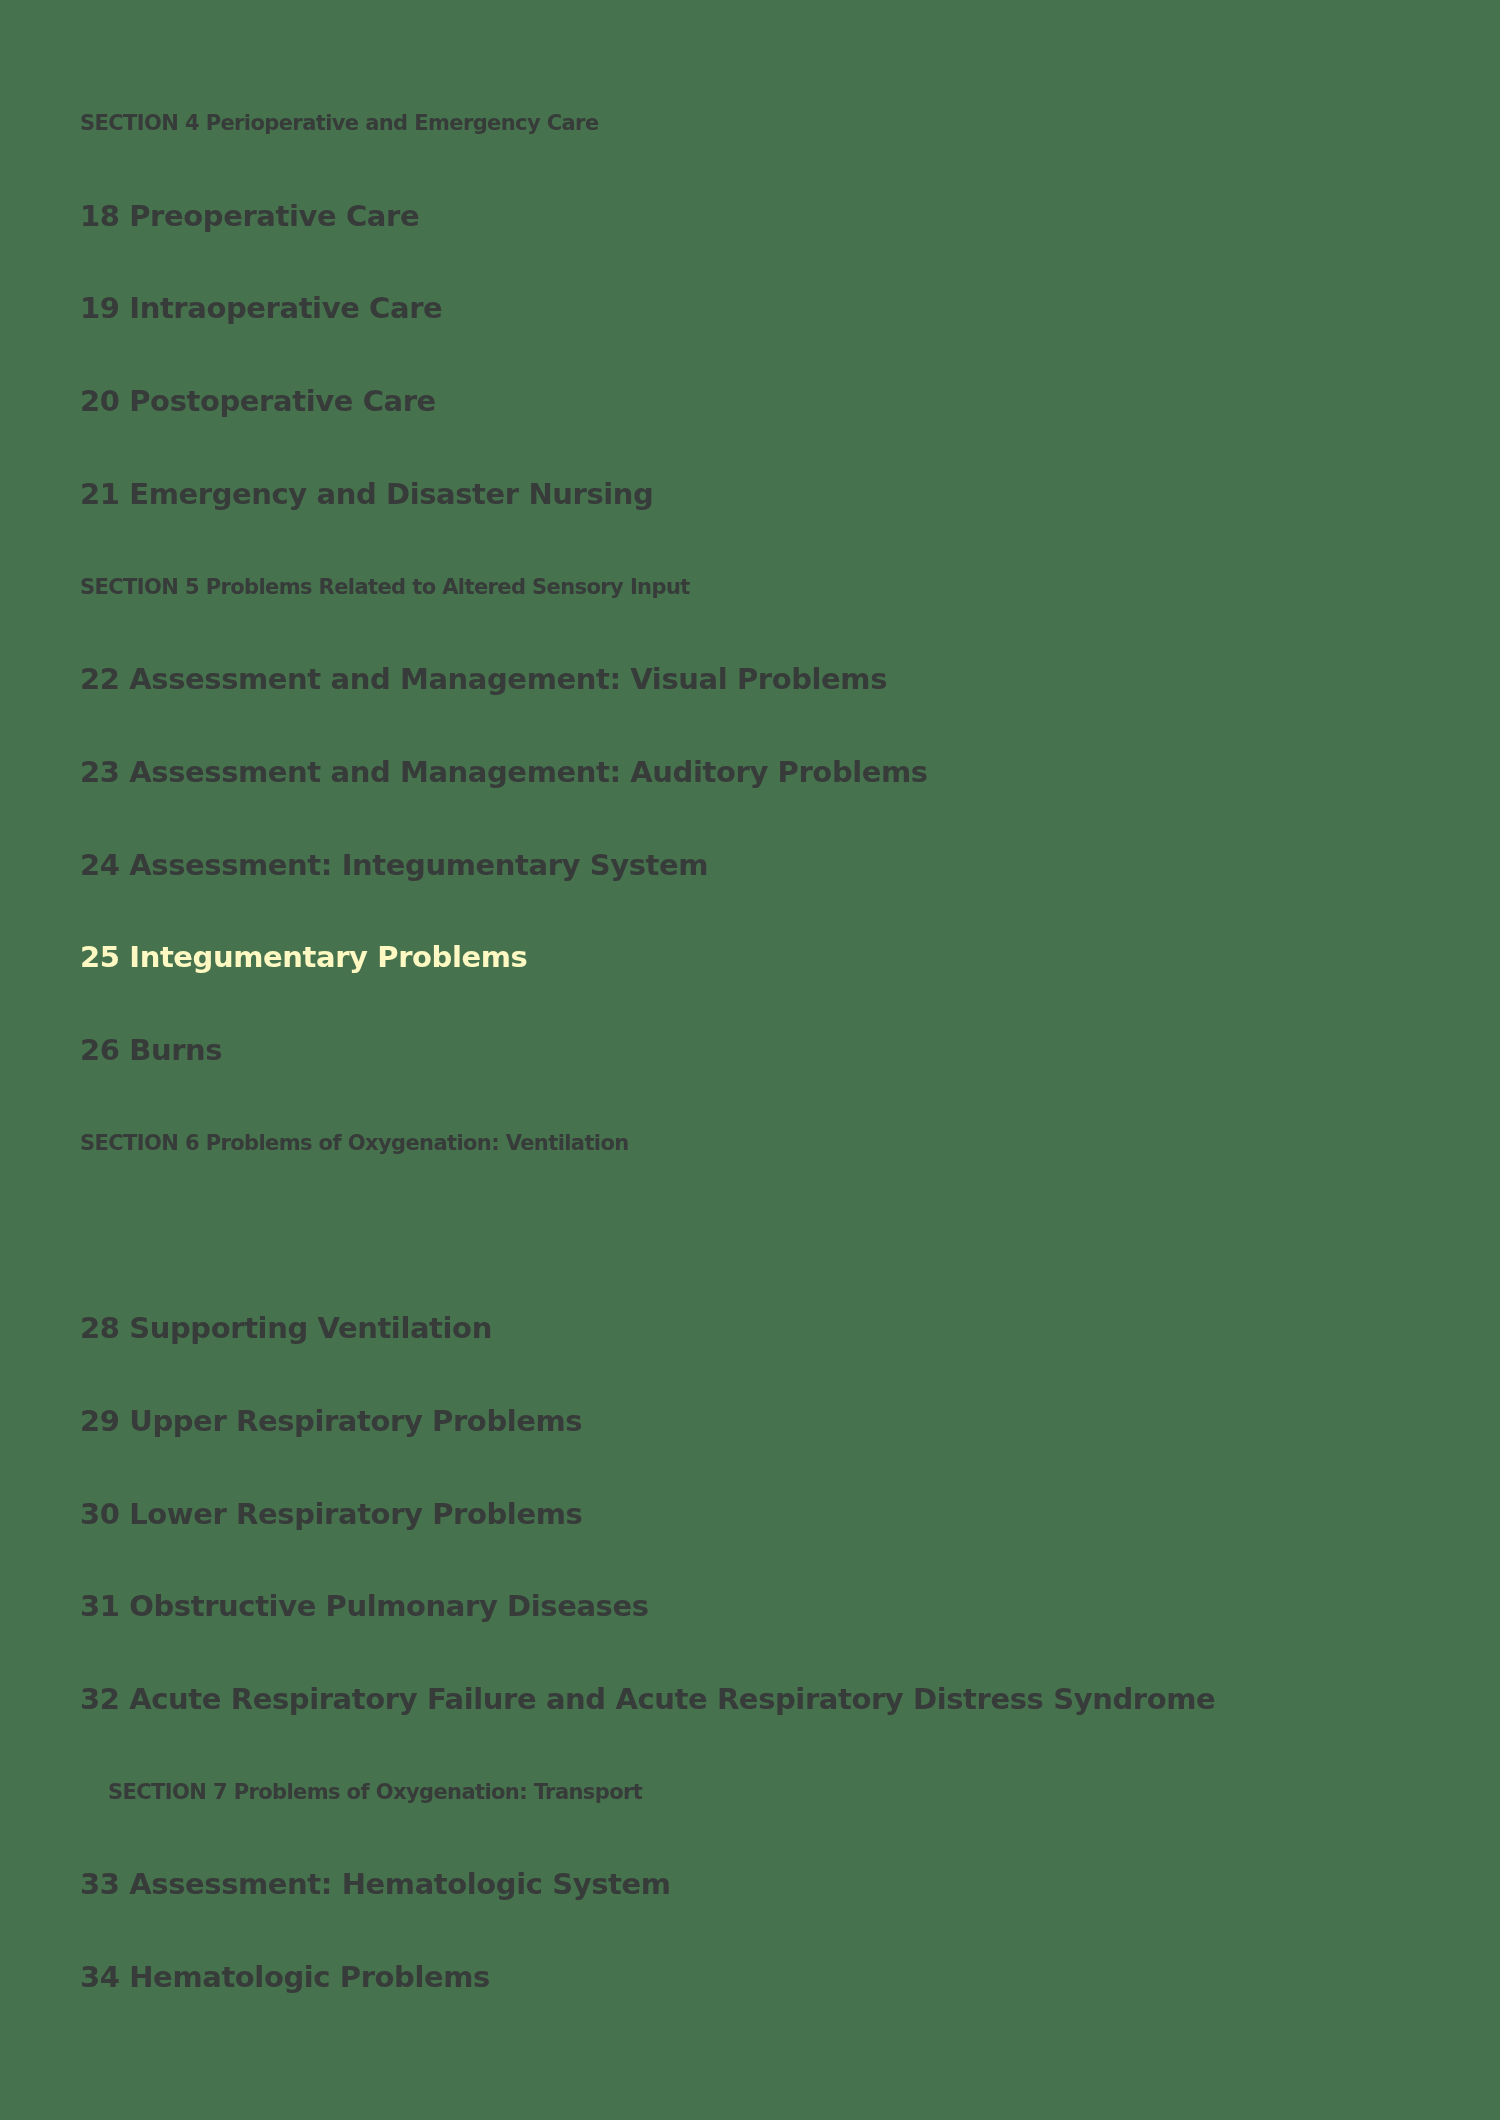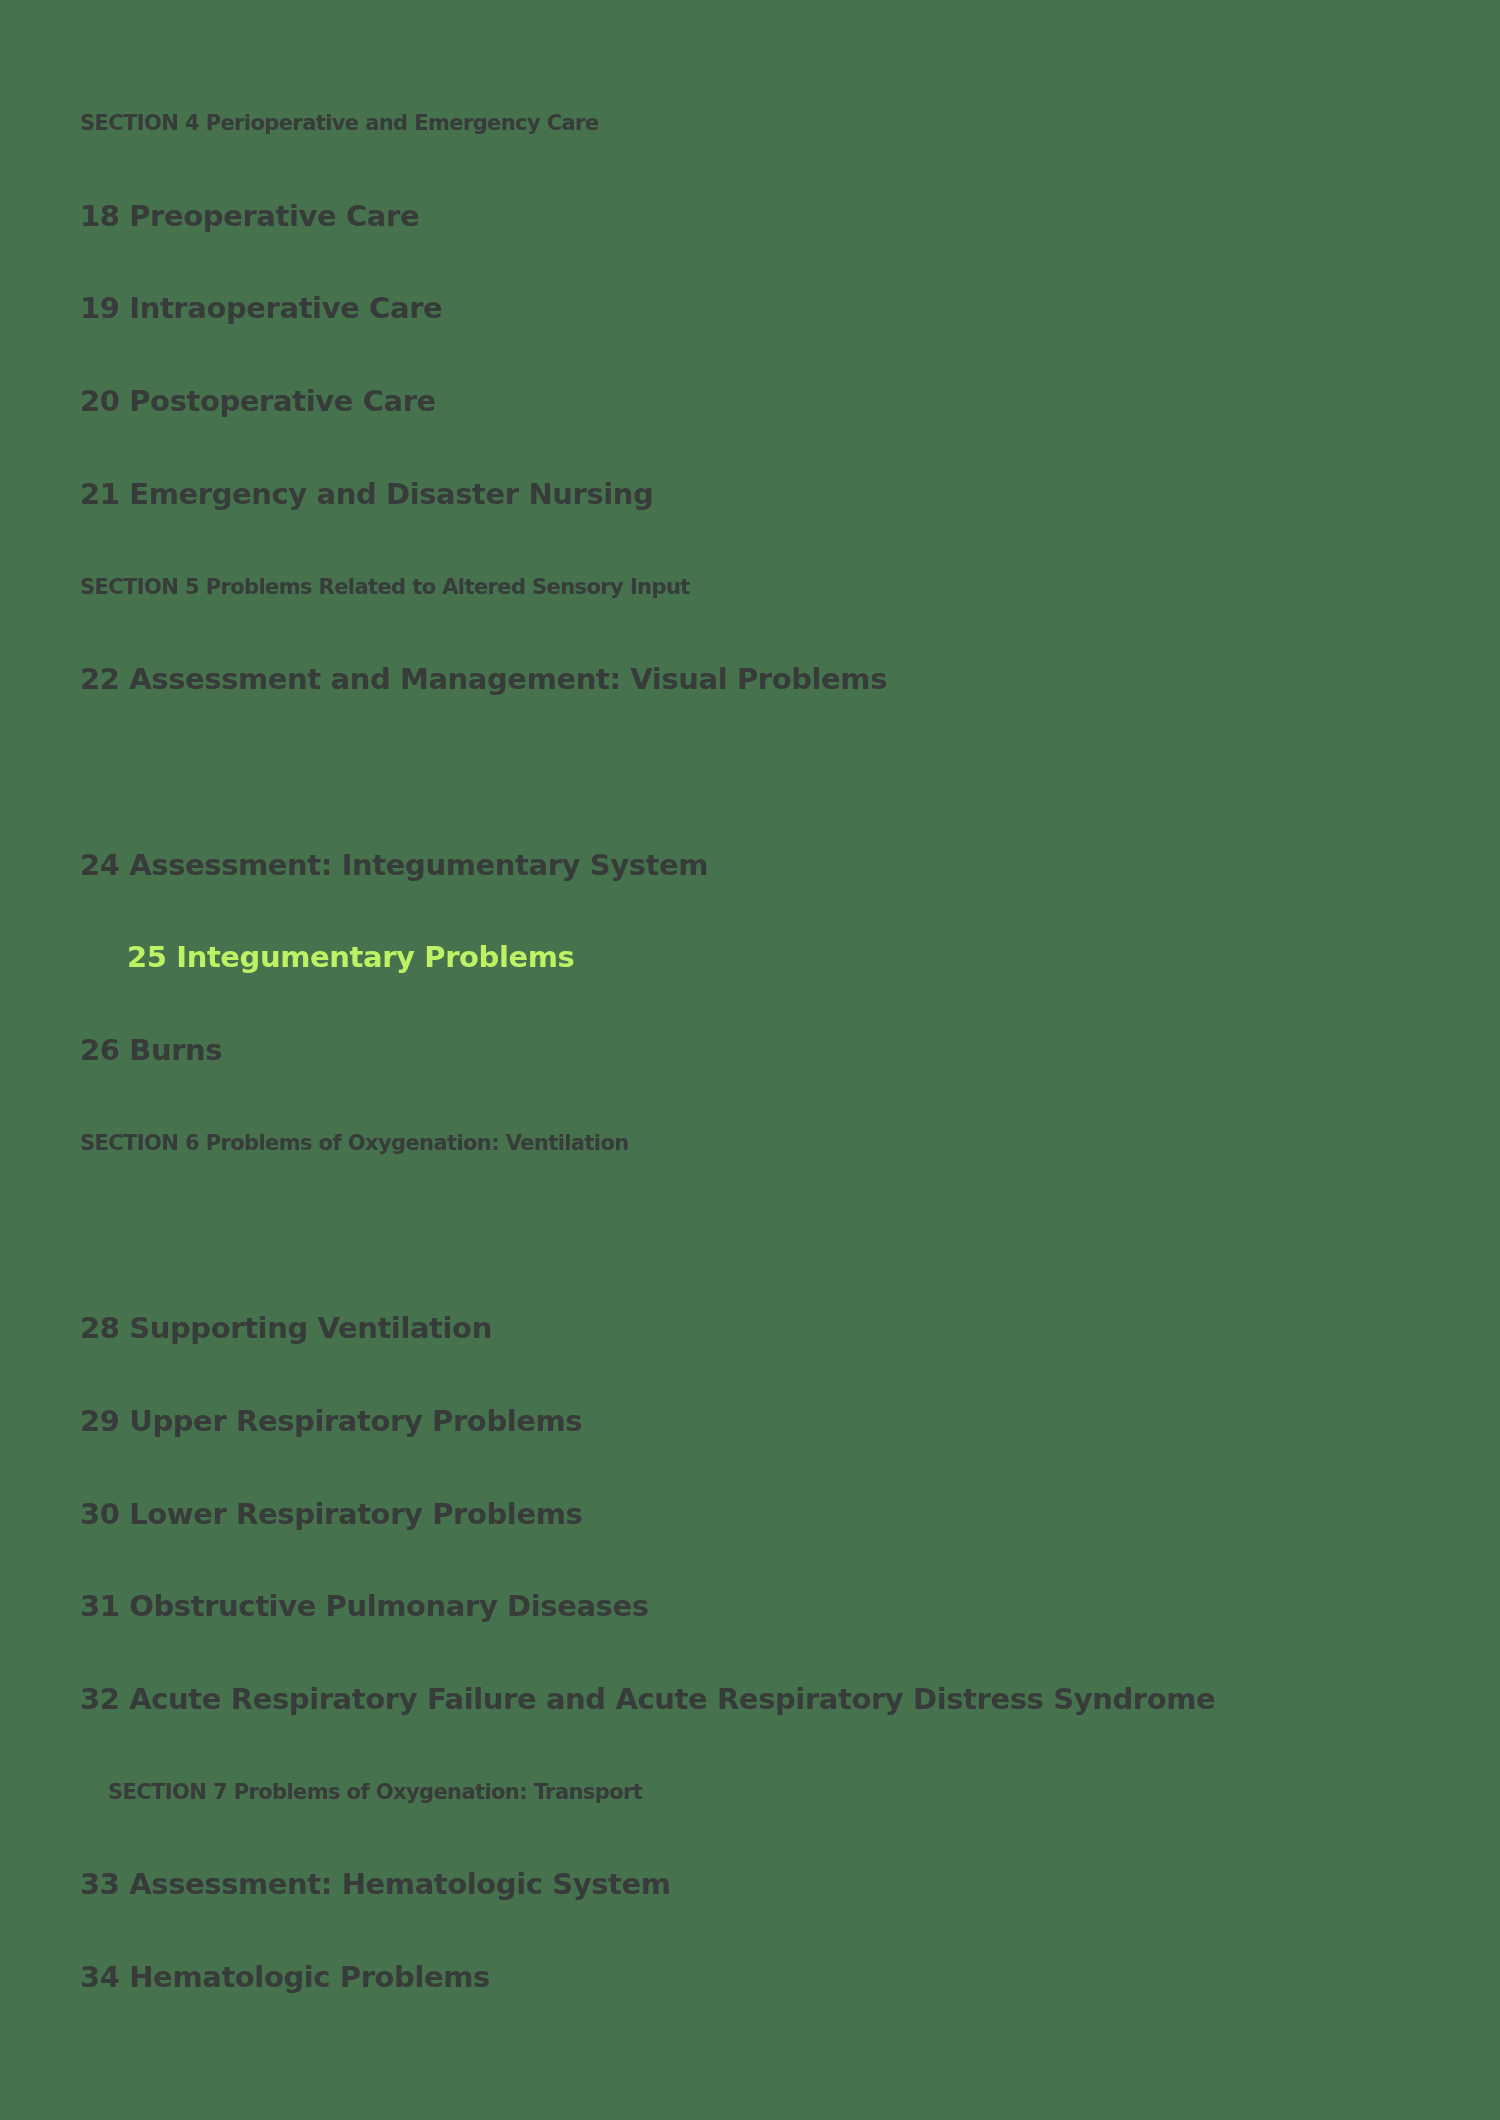--- a/index.html
+++ b/index.html
@@ -42,22 +42,23 @@
 <body style="background: rgb(71, 114, 78);">
 
 <main id="toc-page">
     <div class="toc-row section" style="top: 103px; color: rgb(55, 59, 57);">SECTION 4 Perioperative and Emergency Care</div>
     <div class="toc-row chapter" style="top: 195.7px; color: rgb(55, 59, 57);">18 Preoperative Care</div>
     <div class="toc-row chapter" style="top: 288.4px; color: rgb(55, 59, 57);">19 Intraoperative Care</div>
     <div class="toc-row chapter" style="top: 381.1px; color: rgb(55, 59, 57);">20 Postoperative Care</div>
     <div class="toc-row chapter" style="top: 473.8px; color: rgb(55, 59, 57);">21 Emergency and Disaster Nursing</div>
     <div class="toc-row section" style="top: 566.5px; color: rgb(55, 59, 57);">SECTION 5 Problems Related to Altered Sensory Input</div>
     <div class="toc-row chapter" style="top: 659.2px; color: rgb(55, 59, 57);">22 Assessment and Management: Visual Problems</div>
+    <div class="toc-row chapter" style="top: 751.9px; color: rgb(55, 59, 57);">23 Assessment and Management: Auditory Problems</div>
     <div class="toc-row chapter" style="top: 844.6px; color: rgb(55, 59, 57);">24 Assessment: Integumentary System</div>
-    <div class="toc-row chapter" style="top: 937.3px; color: #bef264; margin-left: 47px;">25 Integumentary Problems</div>
+    <div class="toc-row chapter" style="top: 937.3px; color: #fef9c3;">25 Integumentary Problems</div>
     <div class="toc-row chapter" style="top: 1030px; color: rgb(55, 59, 57);">26 Burns</div>
     <div class="toc-row section" style="top: 1122.7px; color: rgb(55, 59, 57);">SECTION 6 Problems of Oxygenation: Ventilation</div>
     <div class="toc-row chapter" style="top: 1308.1px; color: rgb(55, 59, 57);">28 Supporting Ventilation</div>
     <div class="toc-row chapter" style="top: 1400.8px; color: rgb(55, 59, 57);">29 Upper Respiratory Problems</div>
     <div class="toc-row chapter" style="top: 1493.5px; color: rgb(55, 59, 57);">30 Lower Respiratory Problems</div>
     <div class="toc-row chapter" style="top: 1586.2px; color: rgb(55, 59, 57);">31 Obstructive Pulmonary Diseases</div>
     <div class="toc-row chapter" style="top: 1678.9px; color: rgb(55, 59, 57);">32 Acute Respiratory Failure and Acute Respiratory Distress Syndrome</div>
     <div class="toc-row section" style="top: 1771.6px; color: rgb(55, 59, 57); margin-left: 28px;">SECTION 7 Problems of Oxygenation: Transport</div>
     <div class="toc-row chapter" style="top: 1864.3px; color: rgb(55, 59, 57);">33 Assessment: Hematologic System</div>
     <div class="toc-row chapter" style="top: 1957px; color: rgb(55, 59, 57);">34 Hematologic Problems</div>

